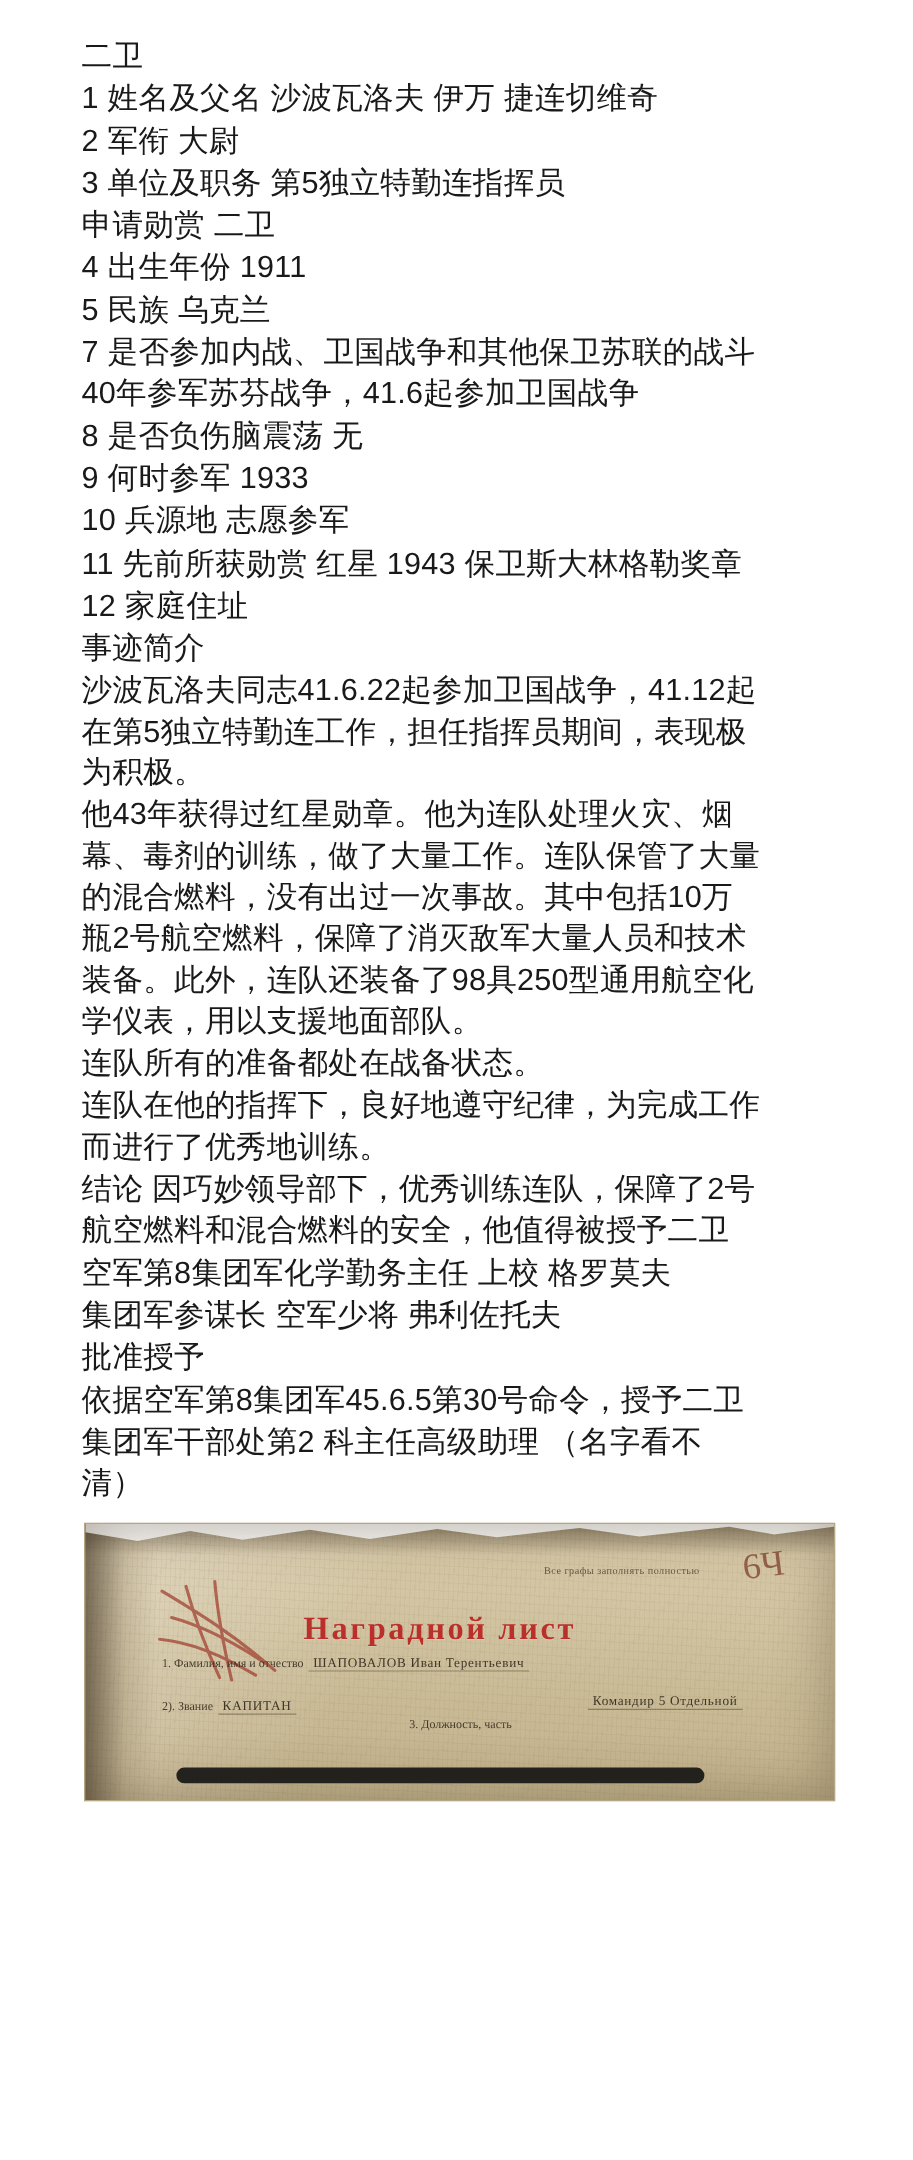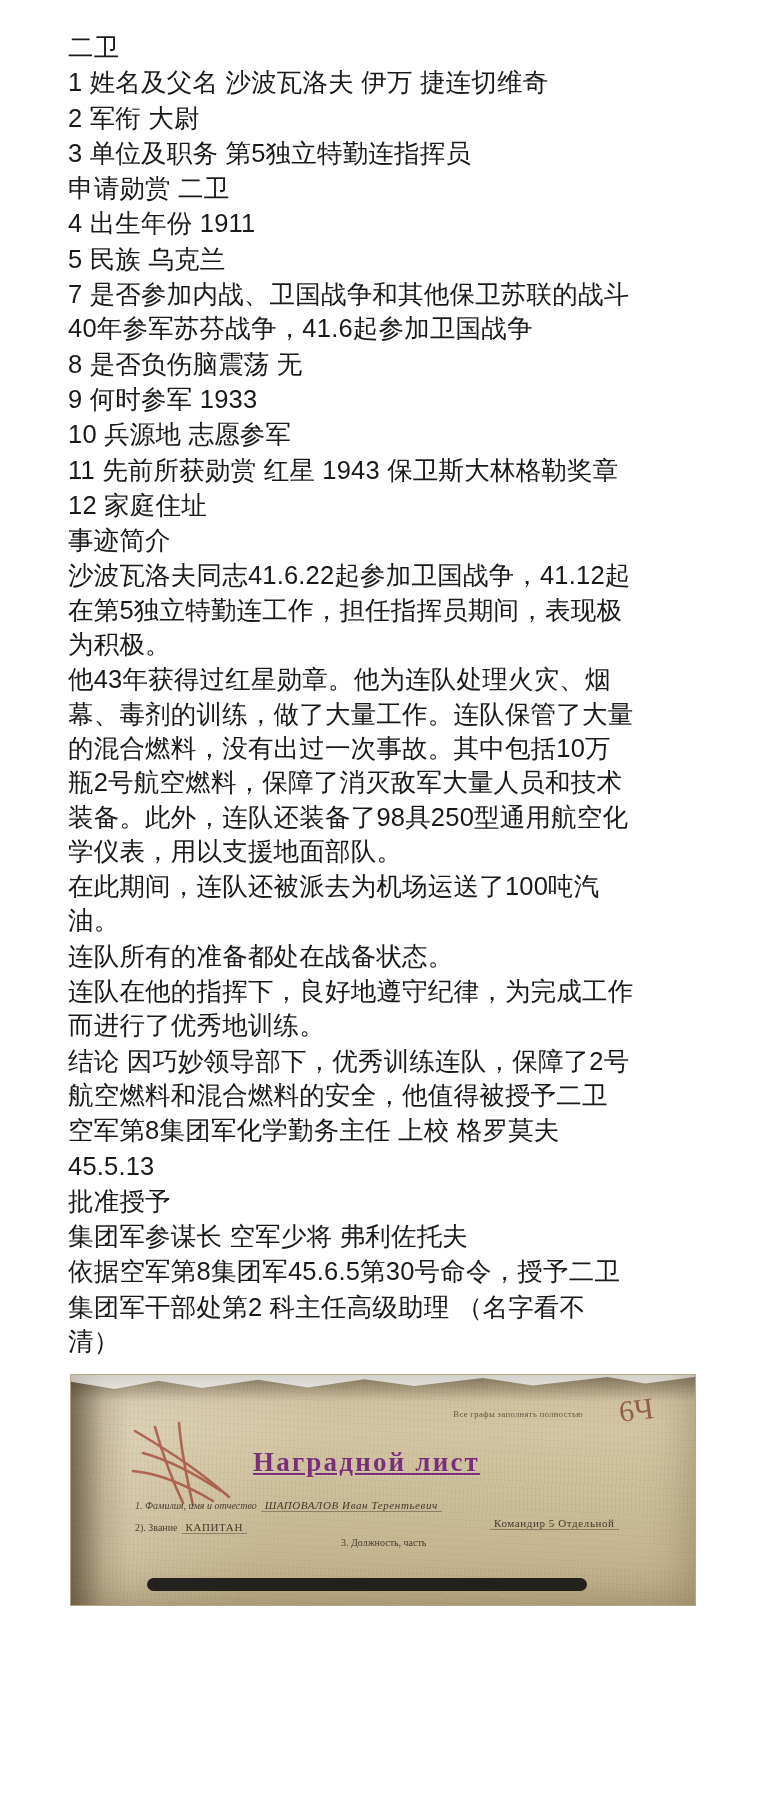--- a/index.html
+++ b/index.html
@@ -85,24 +85,23 @@
     background: linear-gradient(180deg, rgba(50,38,22,0.45) 0%, rgba(0,0,0,0) 100%);
   }
   .scan-title {
     position: absolute;
     left: 182px;
     top: 72px;
     font-family: "Liberation Serif", "DejaVu Serif", serif;
     font-size: 27px;
     font-weight: bold;
     letter-spacing: 2.2px;
-    color: #701a75;
+    color: #b91c1c;
     opacity: 0.88;
     text-shadow: 0 1px 0 rgba(255,255,255,0.22);
-    text-decoration: underline;
   }
   .scan-note-tr {
     position: absolute;
     right: 112px;
     top: 34px;
     font-family: "Liberation Serif", "DejaVu Serif", serif;
     font-size: 8.5px;
     letter-spacing: 0.4px;
     color: #3b301f;
     opacity: 0.75;
@@ -126,21 +125,21 @@
     white-space: nowrap;
   }
   .scan-field .val {
     font-size: 11px;
     color: #241d12;
     border-bottom: 1px solid rgba(45,35,20,0.45);
     padding: 0 4px;
     margin-left: 4px;
     letter-spacing: 0.6px;
   }
-  .f1 { left: 64px; top: 124px; font-style: italic; }
+  .f1 { left: 64px; top: 110px; }
   .f2 { left: 64px; top: 146px; }
   .f3 { left: 270px; top: 162px; font-family: Liberation Serif, serif; }
   .f4 { left: 415px; top: 142px; text-align: center; }
   .red-scrawl {
     position: absolute;
     left: 54px;
     top: 44px;
     width: 130px;
     height: 92px;
     opacity: 0.68;
@@ -177,28 +176,26 @@
     <p class="line">5 民族 乌克兰</p>
     <p class="line">7 是否参加内战、卫国战争和其他保卫苏联的战斗 40年参军苏芬战争，41.6起参加卫国战争</p>
     <p class="line">8 是否负伤脑震荡 无</p>
     <p class="line">9 何时参军 1933</p>
     <p class="line">10 兵源地 志愿参军</p>
     <p class="line">11 先前所获勋赏 红星 1943 保卫斯大林格勒奖章</p>
     <p class="line">12 家庭住址</p>
     <p class="line">事迹简介</p>
     <p class="line">沙波瓦洛夫同志41.6.22起参加卫国战争，41.12起在第5独立特勤连工作，担任指挥员期间，表现极为积极。</p>
     <p class="line">他43年获得过红星勋章。他为连队处理火灾、烟幕、毒剂的训练，做了大量工作。连队保管了大量的混合燃料，没有出过一次事故。其中包括10万瓶2号航空燃料，保障了消灭敌军大量人员和技术装备。此外，连队还装备了98具250型通用航空化学仪表，用以支援地面部队。</p>
-    <p class="line">在此期间，连队还被派去为机场运送了100吨汽油。</p>
     <p class="line">连队所有的准备都处在战备状态。</p>
     <p class="line">连队在他的指挥下，良好地遵守纪律，为完成工作而进行了优秀地训练。</p>
     <p class="line">结论 因巧妙领导部下，优秀训练连队，保障了2号航空燃料和混合燃料的安全，他值得被授予二卫</p>
     <p class="line">空军第8集团军化学勤务主任 上校 格罗莫夫</p>
-    <p class="line">45.5.13</p>
+    <p class="line">集团军参谋长 空军少将 弗利佐托夫</p>
     <p class="line">批准授予</p>
-    <p class="line">集团军参谋长 空军少将 弗利佐托夫</p>
     <p class="line">依据空军第8集团军45.6.5第30号命令，授予二卫</p>
     <p class="line">集团军干部处第2 科主任高级助理 （名字看不清）</p>
   </div>
 
   <div class="image-block">
     <div class="paper"></div>
     <div class="paper-grain"></div>
     <div class="dark-corner"></div>
     <div class="dark-top"></div>
     <div class="tear-top"></div>

